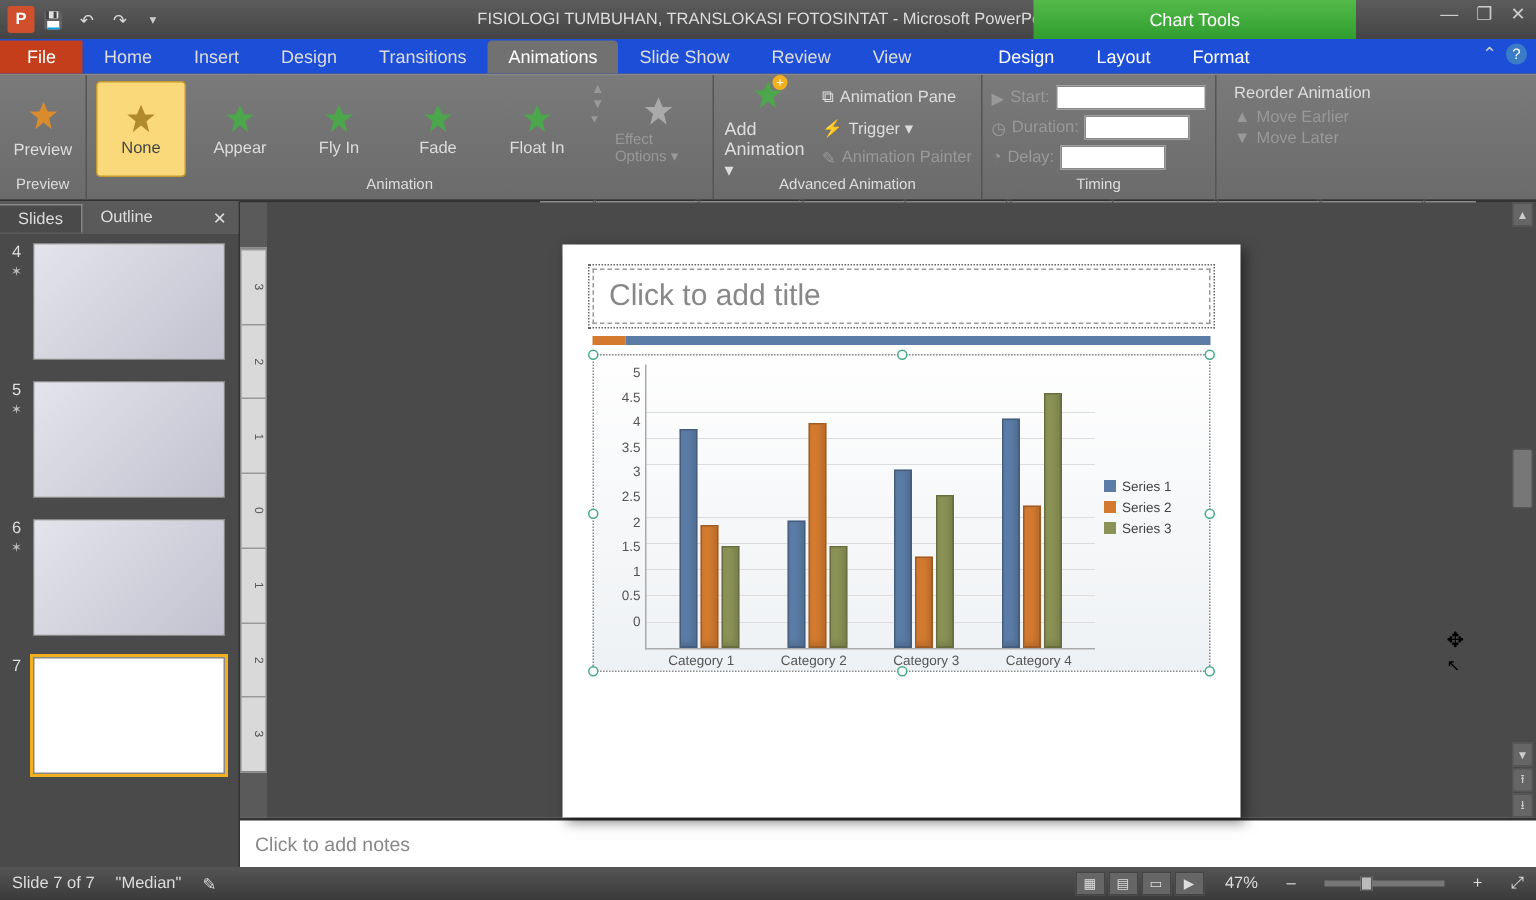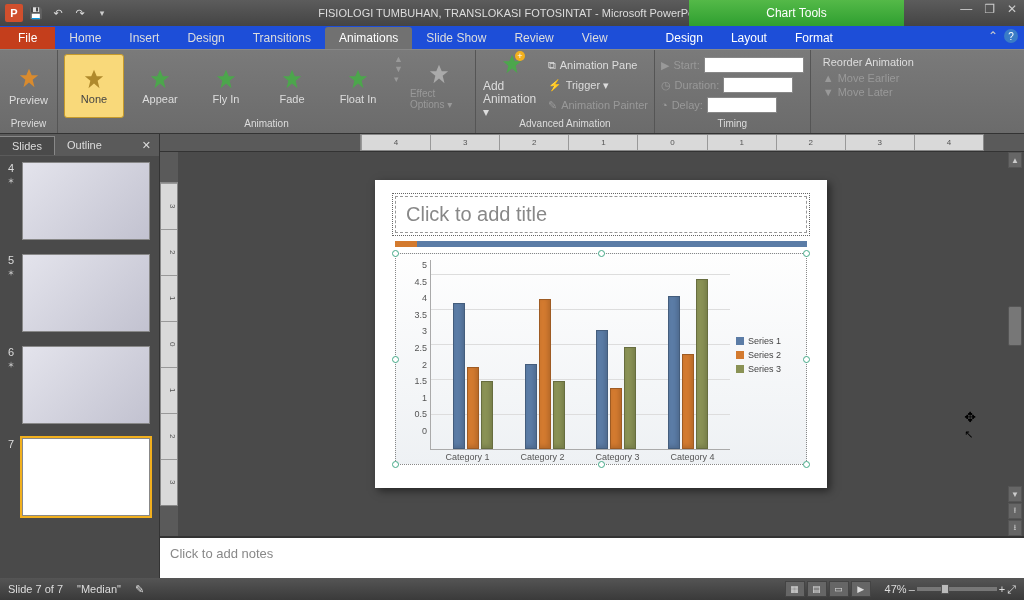--- a/index.html
+++ b/index.html
@@ -58,21 +58,21 @@
 
 .editor { flex:1; display:flex; flex-direction:column; }
 .ruler-h { height:18px; background:#5a5a5a; border-bottom:1px solid #333; position:relative; }
 .ruler-h-scale { position:absolute; left:200px; right:40px; top:0; bottom:0; display:flex; font-size:8px; color:#333; background:#d9d9d9; border:1px solid #888; }
 .ruler-tick { flex:1; border-left:1px solid #999; display:flex; align-items:center; justify-content:center; color:#555; font-size:8px; }
 .editor-body { flex:1; display:flex; }
 .ruler-v { width:18px; background:#5a5a5a; position:relative; }
 .ruler-v-scale { position:absolute; top:30px; bottom:30px; left:0; right:0; background:#d9d9d9; border:1px solid #888; display:flex; flex-direction:column; }
 .ruler-v-scale div { flex:1; border-top:1px solid #999; font-size:8px; color:#555; writing-mode:vertical-rl; text-align:center; }
 .canvas { flex:1; background:#4a4a4a; display:flex; align-items:flex-start; justify-content:center; padding-top:28px; position:relative; }
-.slide { width:452px; height:308px; background:#fff; box-shadow:3px 3px 8px rgba(0,0,0,0.5); position:relative; padding:16px 20px; }
+.slide { width:452px; height:382px; background:#fff; box-shadow:3px 3px 8px rgba(0,0,0,0.5); position:relative; padding:16px 20px; }
 .title-ph { border:1px dashed #999; padding:6px 10px; font-size:20px; color:#888; outline:4px solid rgba(0,0,0,0); outline-offset:1px;}
 .title-ph-wrap{position:relative;}
 .title-ph-wrap::before{content:"";position:absolute;inset:-3px;border:1px dotted #666;pointer-events:none;}
 .accent-strip { margin-top:8px; height:6px; display:flex; }
 .accent-strip .a1 { width:22px; background:#d37a2f; }
 .accent-strip .a2 { flex:1; background:#5b7ca6; }
 
 .chart-obj { margin-top:6px; border:1px dotted #888; padding:6px 6px 2px; position:relative; background:linear-gradient(#fefefe,#eef1f4); }
 .chart-obj .handle { position:absolute; width:7px; height:7px; background:#fff; border:1px solid #4a8; border-radius:50%; }
 .chart-plot { display:flex; height:190px; }
@@ -93,21 +93,21 @@
 .scroll-v .btn { position:absolute; left:2px; right:2px; height:16px; background:#666; border:1px solid #555; cursor:pointer; display:flex;align-items:center;justify-content:center;font-size:8px;color:#ccc;}
 .cursor-move { position:absolute; right:48px; bottom:95px; font-size:14px; color:#000; pointer-events:none; }
 
 .notes { height:42px; background:#fff; border-top:2px solid #333; padding:8px 10px; font-size:13px; color:#888; }
 
 
 .status { position:absolute; bottom:0; left:0; right:0; height:22px; background:linear-gradient(#555,#3a3a3a); display:flex; align-items:center; font-size:11px; color:#ddd; padding:0 8px; gap:14px; }
 .status .spacer { flex:1; }
 .view-btns { display:flex; gap:2px; }
 .view-btns span { width:20px; height:16px; background:#666; border:1px solid #444; display:flex; align-items:center; justify-content:center; font-size:9px; cursor:pointer; }
-.zoom { display:flex; align-items:center; gap:2px; }
+.zoom { display:flex; align-items:center; gap:19px; }
 .zoom-track { width:80px; height:4px; background:#777; position:relative; }
 .zoom-thumb { position:absolute; left:30%; top:-3px; width:8px; height:10px; background:#bbb; border:1px solid #555; cursor:pointer; }
 </style>
 </head>
 <body>
 
 <div class="titlebar">
   <div class="qat">
     <div class="qat-item">
         <div class="pp-icon">P</div>

